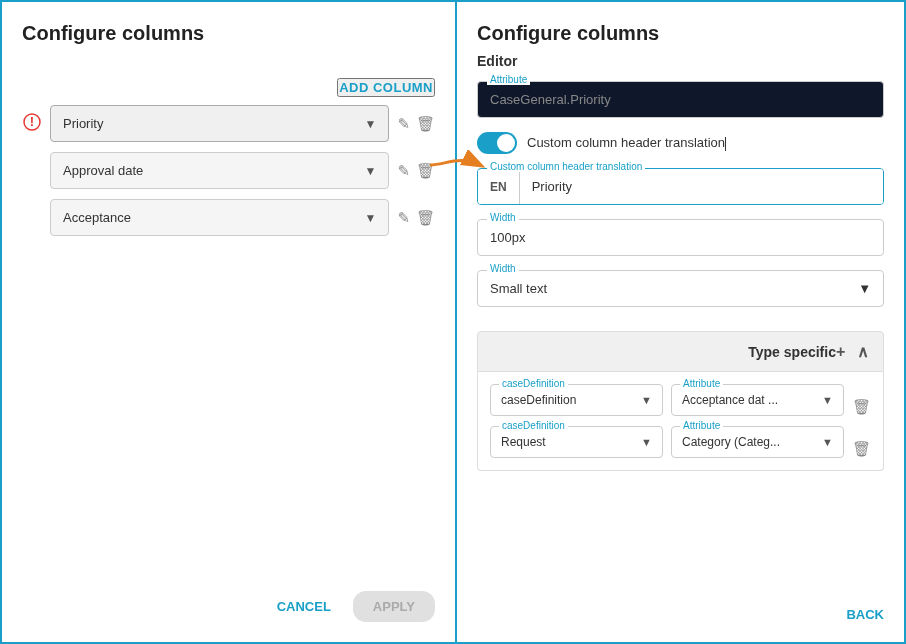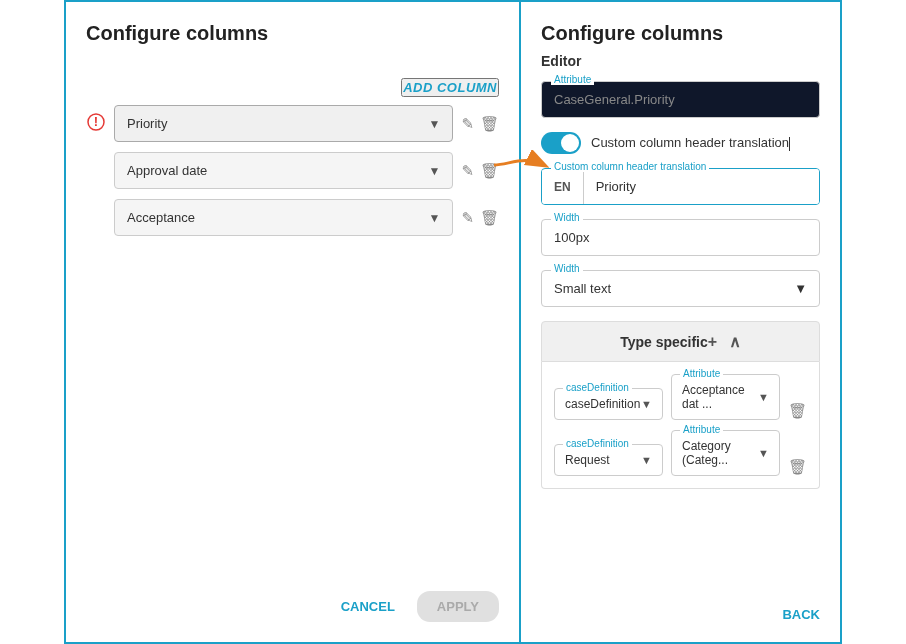--- a/index.html
+++ b/index.html
@@ -1,22 +1,22 @@
 <!DOCTYPE html>
 <html><head>
   <meta charset="utf-8">
   <style>
     * { box-sizing: border-box; margin: 0; padding: 0; font-family: Arial, sans-serif; font-size: 13px; }
     body { background: #fff; display: flex; justify-content: center; align-items: center; min-height: 100vh; }
-    .container { display: flex; width: 778px; height: 644px; border: 2px solid #1aa0c8; }
+    .container { display: flex; width: 906px; height: 644px; border: 2px solid #1aa0c8; }
 
     
     .left-panel { width: 455px; border-right: 2px solid #1aa0c8; padding: 20px; display: flex; flex-direction: column; position: relative; }
     .panel-title { font-size: 20px; font-weight: bold; margin-bottom: 16px; color: #222; }
-    .add-column-btn { position: absolute; top: 76px; right: 20px; color: #1aa0c8; font-weight: bold; font-size: 13px; cursor: pointer; text-transform: uppercase; letter-spacing: 0.5px; font-style: italic; }
+    .add-column-btn { position: absolute; top: 76px; right: 20px; color: #1aa0c8; font-weight: bold; font-size: 13px; cursor: pointer; text-transform: uppercase; letter-spacing: 0.5px; }
     .column-list { margin-top: 44px; display: flex; flex-direction: column; gap: 10px; }
     .column-row { display: flex; align-items: center; gap: 8px; }
     .error-icon { color: #e53935; font-size: 16px; width: 20px; text-align: center; flex-shrink: 0; }
     .column-select { flex: 1; border: 1px solid #ccc; border-radius: 4px; padding: 10px 12px; display: flex; align-items: center; justify-content: space-between; background: #f5f5f5; cursor: pointer; }
     .column-select.active { background: #f0f0f0; border-color: #aaa; }
     .column-select-text { color: #333; }
     .chevron-down { color: #555; font-size: 12px; }
     .col-actions { display: flex; gap: 6px; align-items: center; }
     .col-icon { color: #888; cursor: pointer; font-size: 15px; }
     .arrow-indicator { position: absolute; top: 148px; right: -30px; z-index: 10; font-size: 28px; color: #e67e22; }
@@ -35,21 +35,21 @@
     .toggle { width: 40px; height: 22px; border-radius: 11px; background: #1aa0c8; position: relative; cursor: pointer; flex-shrink: 0; }
     .toggle-knob { width: 18px; height: 18px; border-radius: 50%; background: #fff; position: absolute; top: 2px; right: 2px; }
     .toggle-label { font-size: 13px; color: #333; font-weight: 500; }
     .toggle-cursor { display: inline-block; width: 1px; height: 14px; background: #333; vertical-align: middle; animation: blink 1s step-end infinite; }
     @keyframes blink { 50% { opacity: 0; } }
     .translation-row { display: flex; align-items: center; gap: 0; border: 1px solid #1aa0c8; border-radius: 4px; overflow: hidden; }
     .lang-badge { background: #fff; color: #555; padding: 10px 12px; font-size: 12px; font-weight: bold; border-right: 1px solid #ccc; }
     .translation-input { flex: 1; border: none; padding: 10px 12px; font-size: 13px; color: #333; outline: none; }
     .width-input { border: 1px solid #ccc; border-radius: 4px; padding: 10px 12px; width: 100%; color: #333; font-size: 13px; background: #fff; }
     .type-select { border: 1px solid #ccc; border-radius: 4px; padding: 10px 12px; width: 100%; background: #fff; color: #333; font-size: 13px; display: flex; align-items: flex-end; justify-content: space-between; cursor: pointer; }
-    .type-specific-header { background: #f0f0f0; border: 1px solid #ddd; border-radius: 4px 4px 0 0; padding: 10px 14px; display: flex; align-items: center; justify-content: center; margin-top: 0; }
+    .type-specific-header { background: #f0f0f0; border: 1px solid #ddd; border-radius: 4px 4px 0 0; padding: 10px 14px; display: flex; align-items: center; justify-content: flex-end; margin-top: 10px; }
     .type-specific-title { font-size: 14px; font-weight: bold; color: #333; }
     .type-specific-actions { display: flex; gap: 12px; align-items: center; }
     .ts-icon { color: #555; cursor: pointer; font-size: 16px; font-weight: bold; }
     .type-specific-body { border: 1px solid #ddd; border-top: none; border-radius: 0 0 4px 4px; padding: 12px; display: flex; flex-direction: column; gap: 10px; }
     .ts-row { display: flex; align-items: flex-end; gap: 8px; }
     .ts-select { flex: 1; border: 1px solid #ccc; border-radius: 4px; padding: 8px 10px; font-size: 12px; display: flex; align-items: center; justify-content: space-between; cursor: pointer; position: relative; }
     .ts-select-label { font-size: 10px; color: #1aa0c8; position: absolute; top: -7px; left: 8px; background: #fff; padding: 0 3px; }
     .ts-select-text { color: #333; font-size: 12px; }
     .ts-chevron { color: #555; font-size: 11px; }
     .ts-delete { color: #888; cursor: pointer; font-size: 15px; flex-shrink: 0; }

